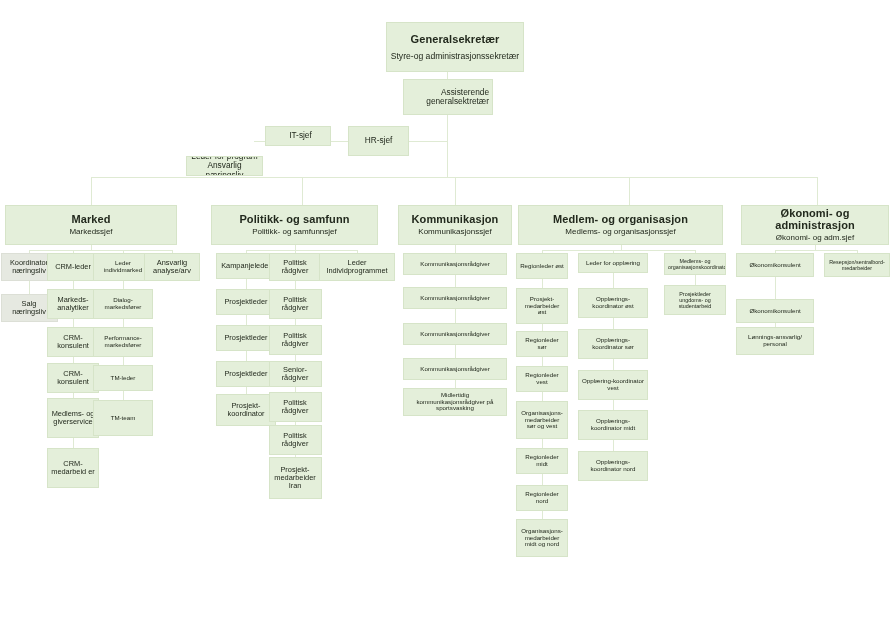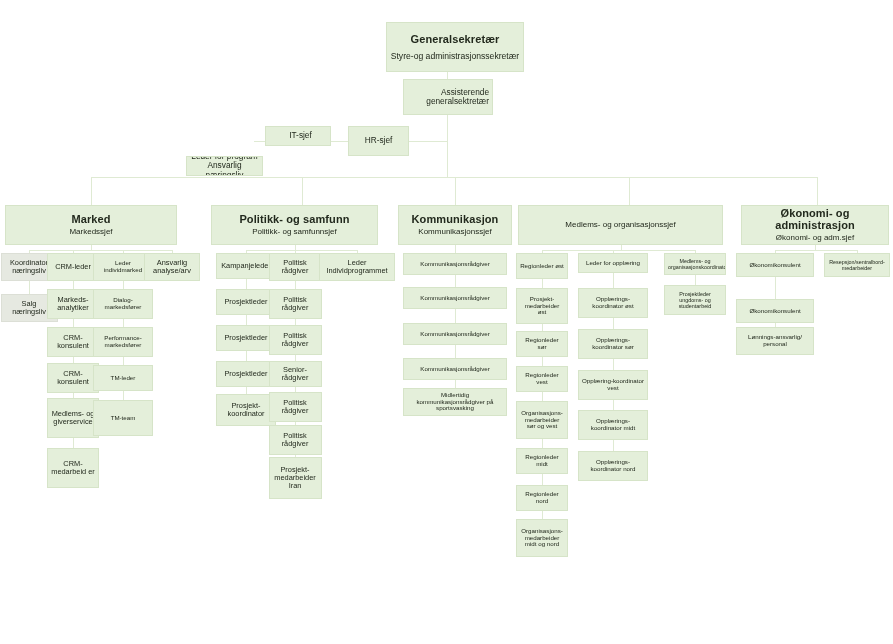--- a/index.html
+++ b/index.html
@@ -251,20 +251,21 @@
       <div class="node leaf sm" style="left: 403px; top: 323px; width: 104px; height: 22px;">
         <span class="t ">Kommunikasjonsrådgiver</span>
       </div>
       <div class="node leaf sm" style="left: 403px; top: 358px; width: 104px; height: 22px;">
         <span class="t ">Kommunikasjonsrådgiver</span>
       </div>
       <div class="node leaf sm" style="left: 403px; top: 388px; width: 104px; height: 28px;">
         <span class="t ">Midlertidig kommunikasjonsrådgiver på sportsvasking</span>
       </div>
       <div class="node dept" style="left: 518px; top: 205px; width: 205px; height: 40px;">
+        <span class="t title">Medlem- og organisasjon</span>
         <span class="t sub">Medlems- og organisasjonssjef</span>
       </div>
       <div class="node leaf sm" style="left: 516px; top: 253px; width: 52px; height: 26px;">
         <span class="t ">Regionleder øst</span>
       </div>
       <div class="node leaf sm" style="left: 516px; top: 288px; width: 52px; height: 36px;">
         <span class="t ">Prosjekt-medarbeider øst</span>
       </div>
       <div class="node leaf sm" style="left: 516px; top: 331px; width: 52px; height: 26px;">
         <span class="t ">Regionleder sør</span>

